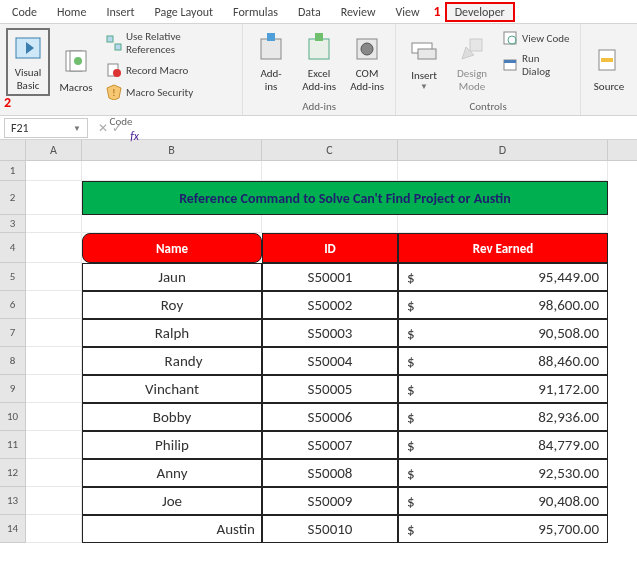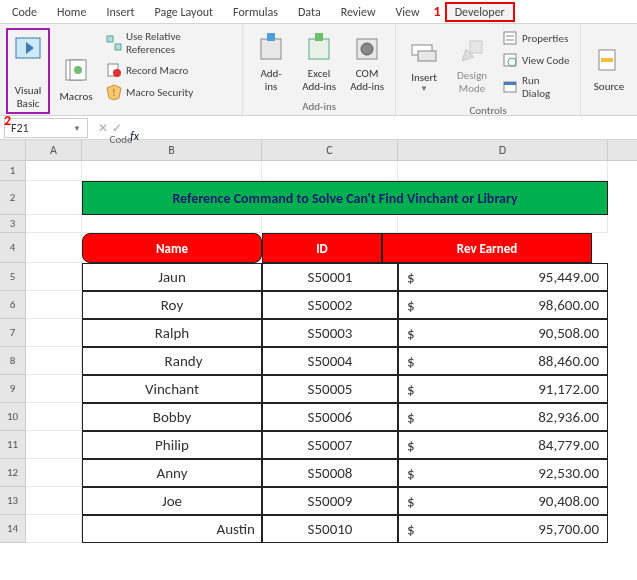--- a/index.html
+++ b/index.html
@@ -12,32 +12,32 @@
 .tab.highlight { border: 2px solid #e00; padding: 1px 8px; }
 .callout-1 { color: #e00; font-weight: bold; font-size: 14px; padding: 0 4px; }
 
 
 .ribbon { display: flex; background: #f3f3f3; border-bottom: 1px solid #d4d4d4; height: 92px; }
 .group { display: flex; flex-direction: column; justify-content: space-between; border-right: 1px solid #e0e0e0; padding: 4px 6px 2px; }
 .group-label { text-align: center; font-size: 11px; color: #666; padding-top: 2px; }
 .group-content { display: flex; flex: 1; gap: 4px; }
 .big-btn { display: flex; flex-direction: column; align-items: center; justify-content: center; padding: 2px 4px; cursor: pointer; font-size: 11px; text-align: center; line-height: 1.2; min-width: 44px; }
 .big-btn .icn { width: 32px; height: 32px; display: flex; align-items: center; justify-content: center; margin-bottom: 2px; }
-.big-btn.highlight { border: 2px solid #a21caf; gap: 18px; }
+.big-btn.highlight { border: 2px solid #737373; }
 .callout-2 { color: #e00; font-weight: bold; font-size: 14px; position: relative; left: -2px; top: -2px; }
 .small-btns { display: flex; flex-direction: column; gap: 2px; }
 .small-btn { display: flex; align-items: center; gap: 4px; padding: 2px 4px; cursor: pointer; font-size: 11px; color: #444; }
 .small-btn .sicn { width: 16px; height: 16px; display: inline-flex; align-items: center; justify-content: center; }
 
 
 .formula-row { display: flex; align-items: center; border-bottom: 1px solid #d4d4d4; height: 24px; background: #fff; }
 .name-box { width: 84px; border: 1px solid #ccc; margin: 2px 4px; padding: 2px 6px; font-size: 12px; display: flex; align-items: center; justify-content: space-between; }
 .name-box .dd { font-size: 8px; color: #777; }
 .fx-btns { display: flex; gap: 4px; padding: 0 6px; color: #aaa; font-size: 12px; align-items: center; }
-.fx-label { font-style: italic; color: #0f172a; padding: 0 4px; margin-top: 16px; }
+.fx-label { font-style: italic; color: #4c1d95; padding: 0 4px; margin-top: 16px; }
 .formula-input { flex: 1; border: none; outline: none; padding: 2px 6px; }
 
 
 .grid-wrap { overflow: hidden; }
 .col-headers { display: flex; background: #e6e6e6; border-bottom: 1px solid #ccc; }
 .corner { width: 26px; height: 20px; border-right: 1px solid #ccc; background: #e6e6e6; flex-shrink: 0; }
 .col-h { height: 20px; border-right: 1px solid #ccc; text-align: center; font-size: 12px; color: #555; line-height: 20px; flex-shrink: 0; }
 .col-A { width: 56px; }
 .col-B { width: 180px; }
 .col-C { width: 136px; }
@@ -192,30 +192,20 @@
             </svg>
           </span>
         <span style="white-space:pre-line;">Design
 Mode</span>
       </div>
       <div class="small-btns">
         <div class="small-btn">
           <span class="sicn">
               <svg width="16" height="16">
                 <rect x="2" y="2" width="12" height="12" fill="#fff" stroke="#888"></rect>
-                <line x1="4" y1="6" x2="12" y2="6" stroke="#888"></line>
-                <line x1="4" y1="10" x2="12" y2="10" stroke="#888"></line>
-              </svg>
-            </span>
-          <span>Properties</span>
-        </div>
-        <div class="small-btn">
-          <span class="sicn">
-              <svg width="16" height="16">
-                <rect x="2" y="2" width="12" height="12" fill="#fff" stroke="#888"></rect>
                 <circle cx="10" cy="10" r="4" fill="none" stroke="#5a8"></circle>
               </svg>
             </span>
           <span>View Code</span>
         </div>
         <div class="small-btn">
           <span class="sicn">
               <svg width="16" height="16">
                 <rect x="2" y="3" width="12" height="10" fill="#fff" stroke="#888"></rect>
                 <rect x="2" y="3" width="12" height="3" fill="#4a7ebb"></rect>
@@ -269,34 +259,34 @@
       <div class="row">
         <div class="row-h" style="height: 20px;">1</div>
         <div class="cell col-A" style="height: 20px;"></div>
         <div class="cell col-B" style="height: 20px;"></div>
         <div class="cell col-C" style="height: 20px;"></div>
         <div class="cell col-D" style="height: 20px;"></div>
       </div>
       <div class="row">
         <div class="row-h" style="height: 34px;">2</div>
         <div class="cell col-A" style="height: 34px;"></div>
-        <div class="title-banner" style="width: 526px; height: 34px; line-height: 22px;">Reference Command to Solve Can't Find Vinchant or Library</div>
+        <div class="title-banner" style="width: 526px; height: 34px; line-height: 22px;">Reference Command to Solve Can't Find Project or Austin</div>
       </div>
       <div class="row">
         <div class="row-h" style="height: 18px;">3</div>
         <div class="cell col-A" style="height: 18px;"></div>
         <div class="cell col-B" style="height: 18px;"></div>
         <div class="cell col-C" style="height: 18px;"></div>
         <div class="cell col-D" style="height: 18px;"></div>
       </div>
       <div class="row">
         <div class="row-h" style="height: 30px;">4</div>
         <div class="cell col-A" style="height: 30px;"></div>
         <div class="th col-B" style="width: 180px; height: 30px; line-height: 20px; border-radius: 8px;">Name</div>
-        <div class="th col-C" style="width: 120px; height: 30px; line-height: 20px;">ID</div>
+        <div class="th col-C" style="width: 136px; height: 30px; line-height: 20px;">ID</div>
         <div class="th col-D" style="width: 210px; height: 30px; line-height: 20px;">Rev Earned</div>
       </div>
       <div class="row">
         <div class="row-h" style="height: 28px;">5</div>
         <div class="cell col-A" style="height: 28px;"></div>
         <div class="td center col-B" style="width: 180px; height: 28px;">Jaun</div>
         <div class="td center col-C" style="width: 136px; height: 28px;">S50001</div>
         <div class="td currency col-D" style="width: 210px; height: 28px;">
           <span class="sym">$</span>
           <span class="num">95,449.00</span>

